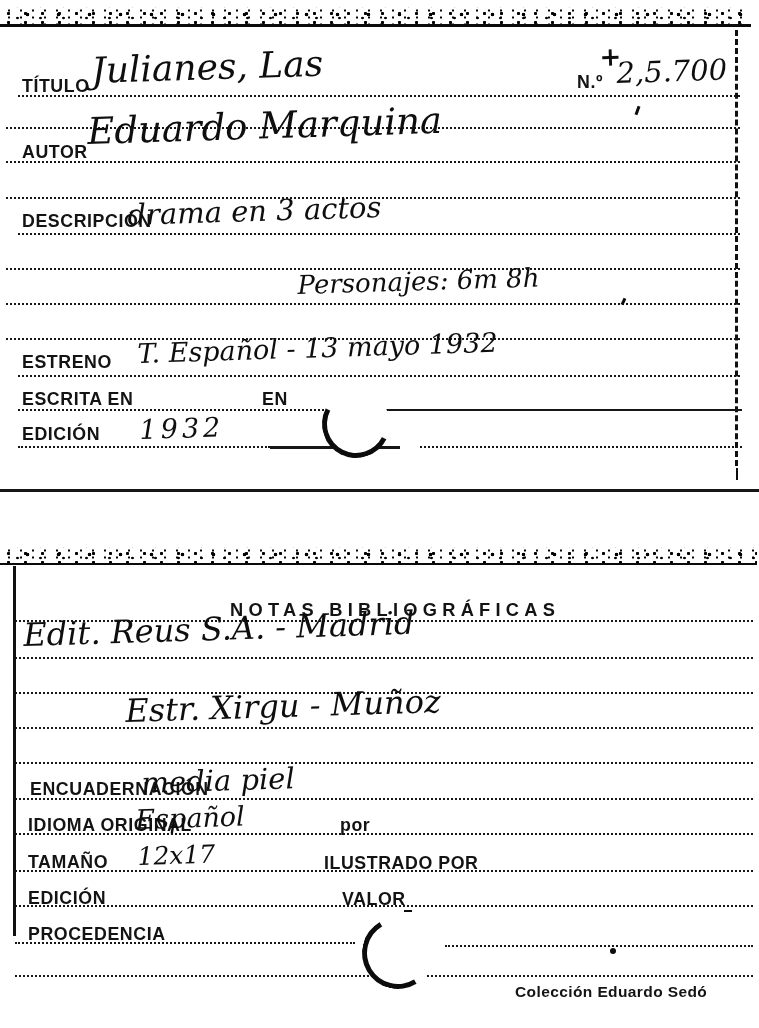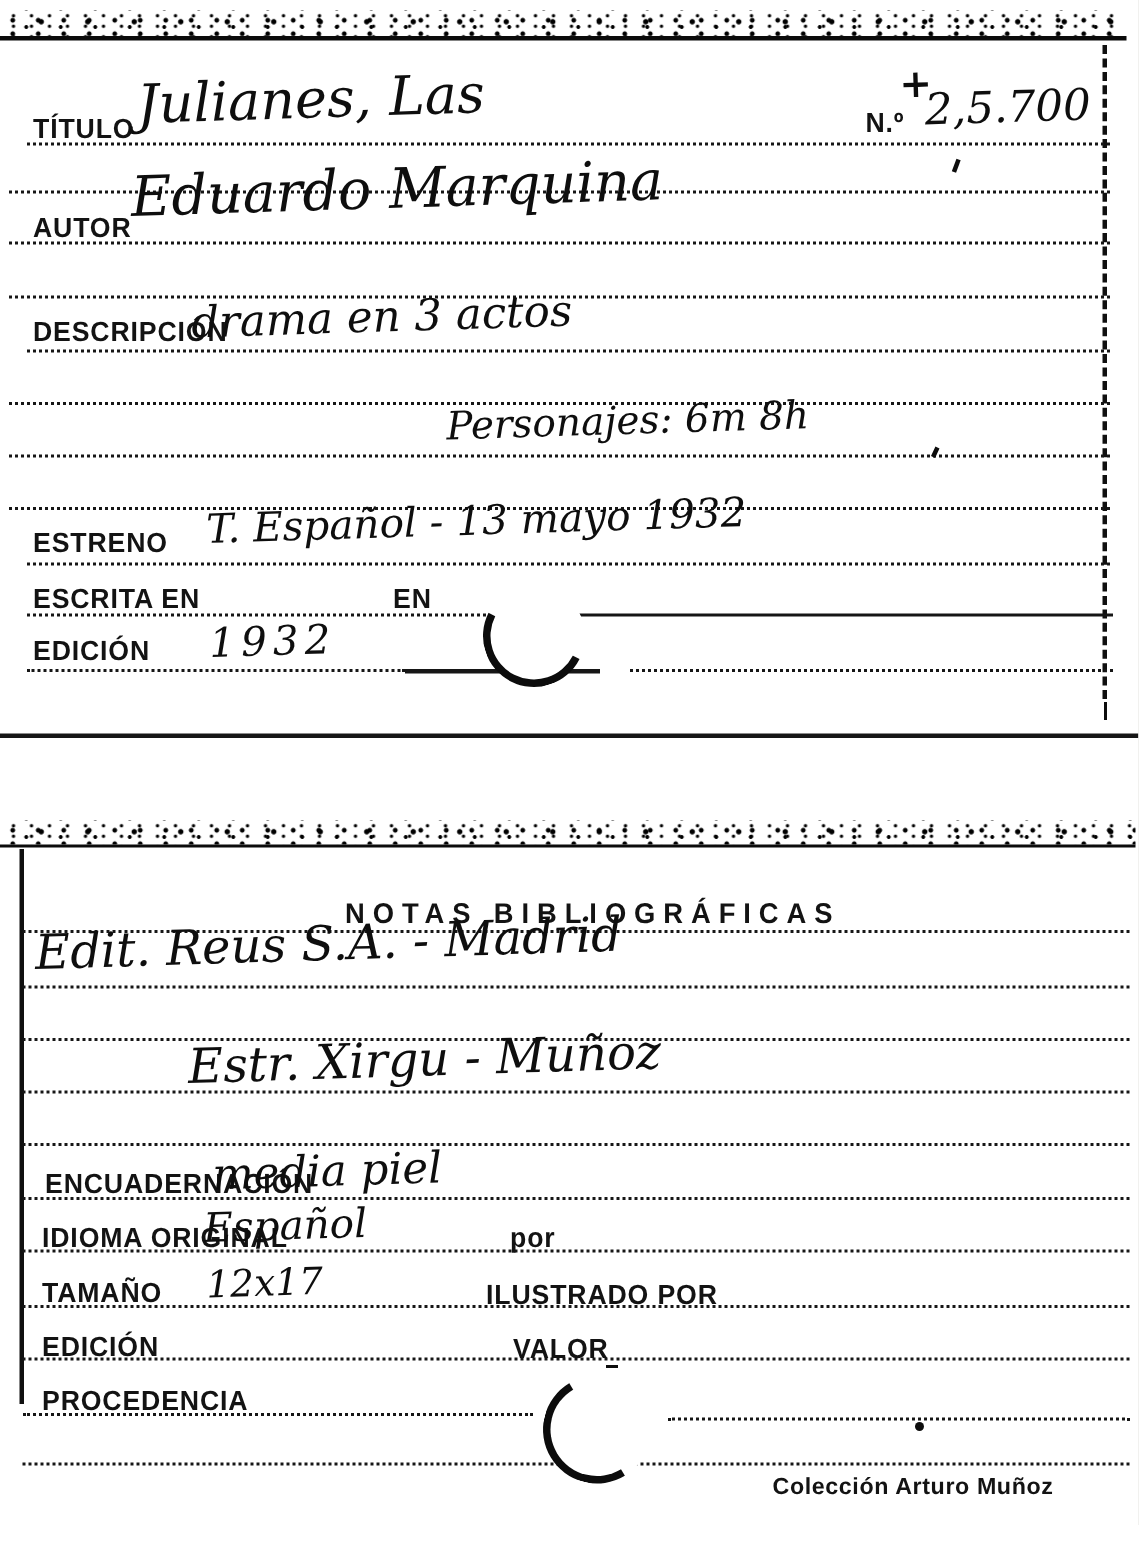--- a/index.html
+++ b/index.html
@@ -121,16 +121,16 @@
 
     <div class="lbl z2" style="left:28px;top:887px;">EDICIÓN</div>
     <div class="lbl z2" style="left:342px;top:888px;">VALOR</div>
 
     <div class="lbl z2" style="left:28px;top:923px;">PROCEDENCIA</div>
 
     <div class="punch" style="left:362px;top:917px;width:62px;height:62px;transform:rotate(14deg);"></div>
     <div class="speck" style="left:404px;top:910px;width:8px;height:2px;"></div>
     <div class="speck" style="left:610px;top:948px;width:6px;height:6px;border-radius:50%;"></div>
 
-    <div class="lbl small z2" style="left:515px;top:983px;font-size:15.5px;letter-spacing:0.4px;transform:none;">Colección Arturo Muñoz</div>
+    <div class="lbl small z2" style="left:515px;top:983px;font-size:15.5px;letter-spacing:0.4px;transform:none;">Colección Eduardo Sedó</div>
   </div>
 
 </div>
 
 </body></html>

